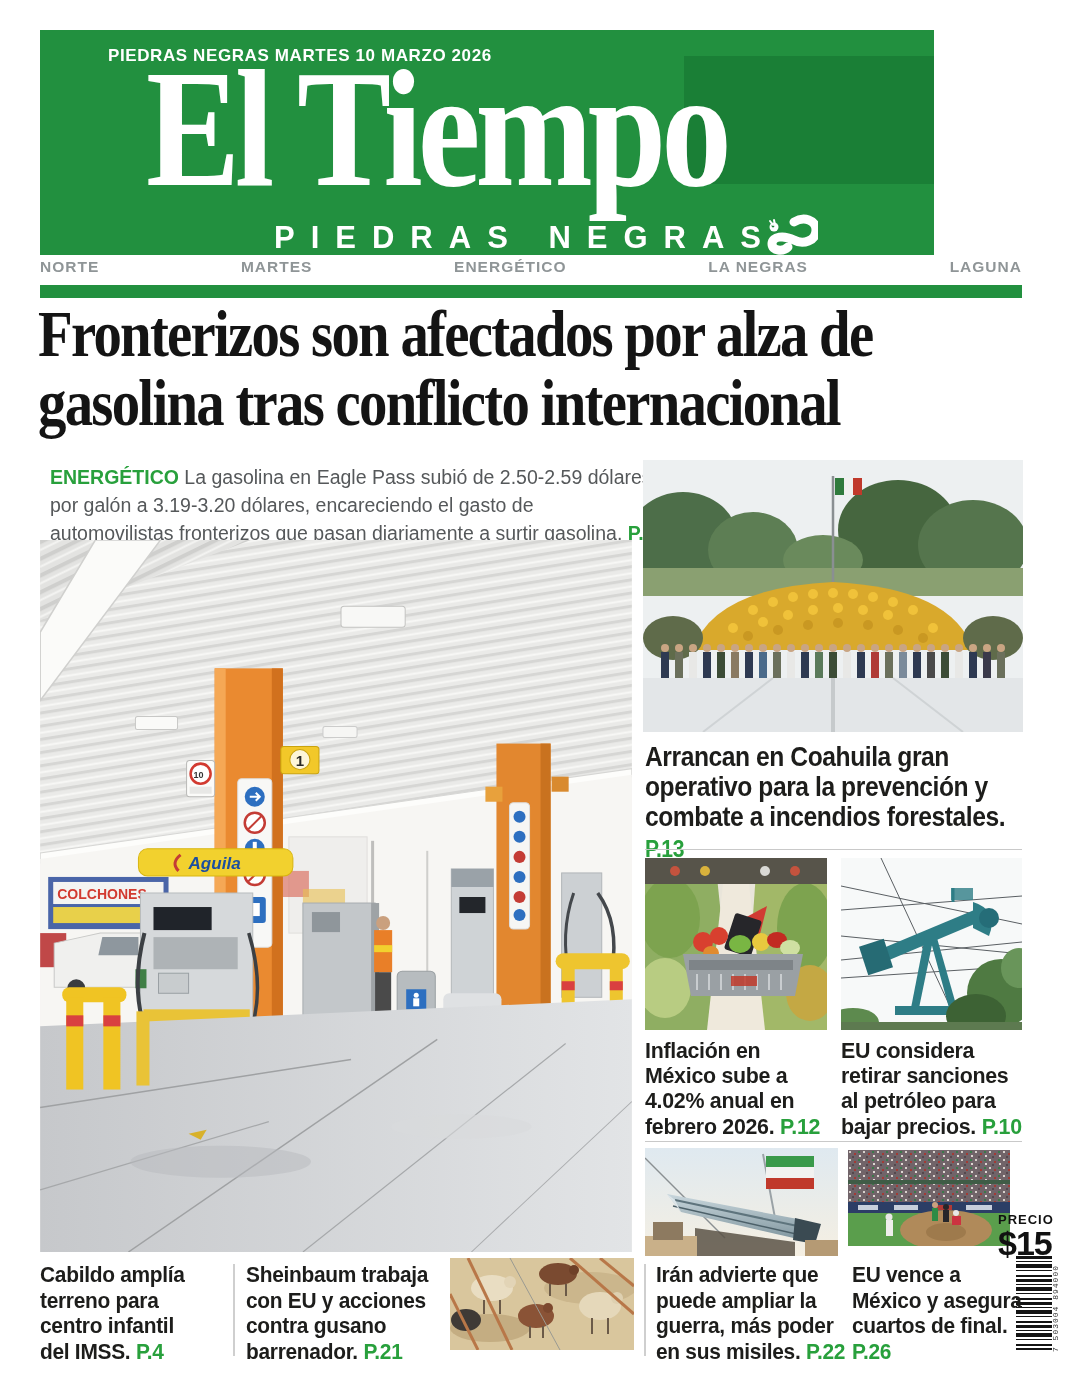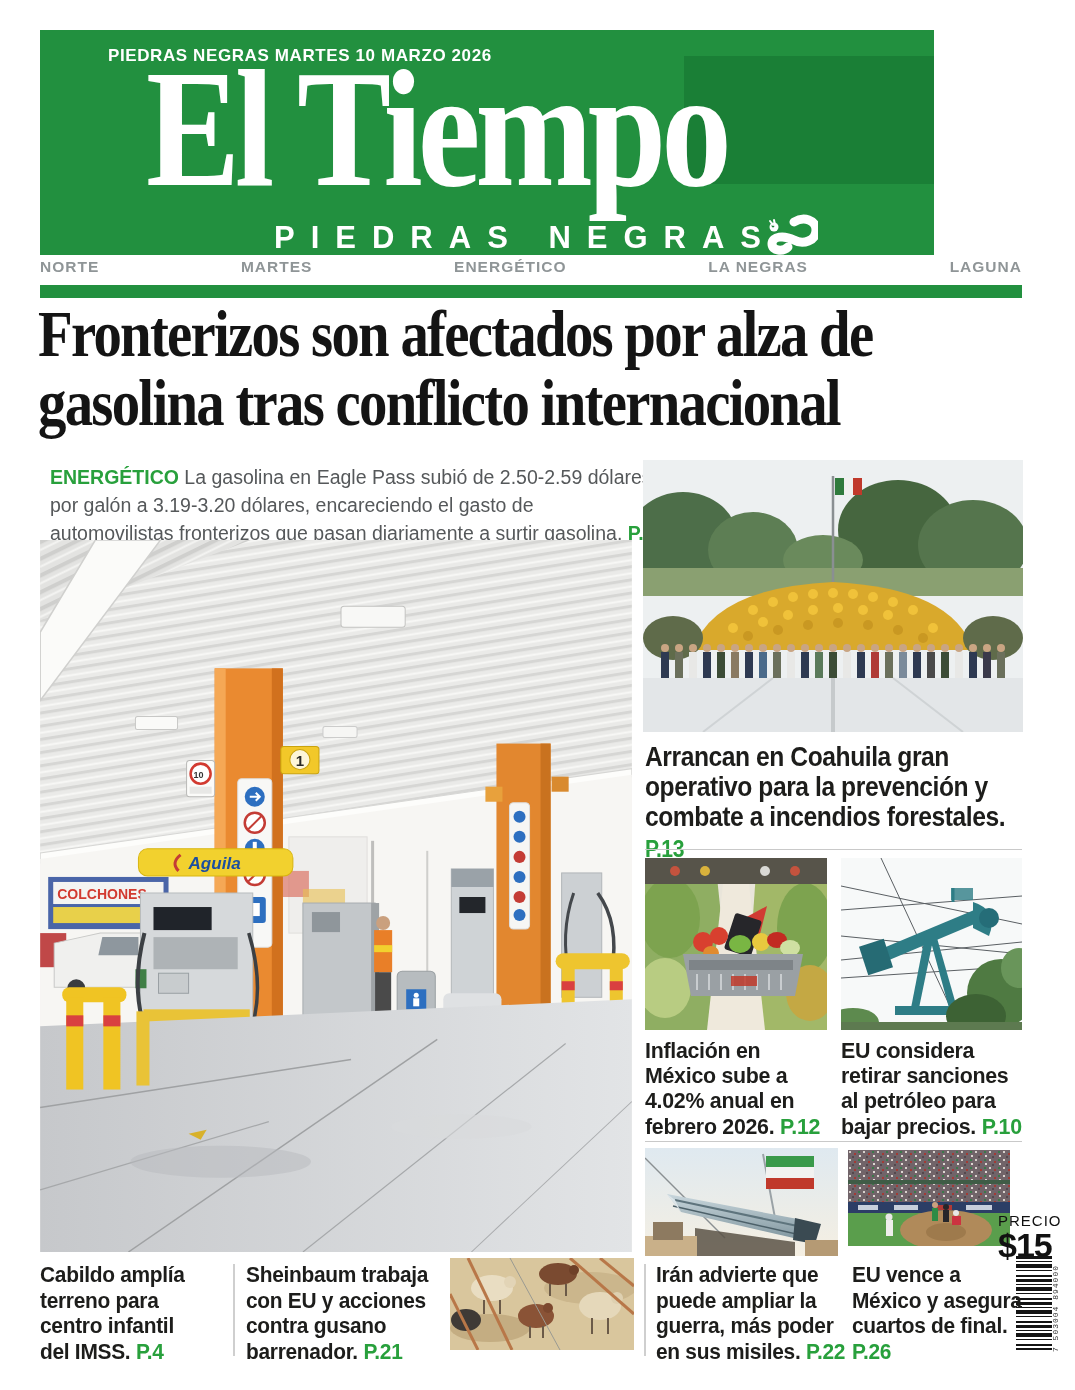--- a/index.html
+++ b/index.html
@@ -48,21 +48,21 @@
   
   .art{color:#1d1d1b;font-weight:bold;}
   .c-art{font-size:28px;line-height:1.08;letter-spacing:-.5px;transform:scaleX(.88);transform-origin:left top;width:430px;}
   .m-art{font-size:22.5px;line-height:1.12;letter-spacing:-.3px;transform:scaleX(.95);transform-origin:left top;width:200px;}
   .b-art{font-size:22px;line-height:1.17;letter-spacing:-.3px;transform:scaleX(.95);transform-origin:left top;width:210px;}
   .hdiv{height:1px;background:#c9c9c9;}
   .vdiv{width:1.5px;background:#cfcfcf;}
 
   
   #precio{left:998px;top:1212px;color:#111;}
-  #precio .lbl{font-size:15px;font-weight:400;letter-spacing:1px;}
+  #precio .lbl{font-size:13px;font-weight:700;letter-spacing:1px;}
   #precio .val{font-size:34px;font-weight:900;letter-spacing:-1px;line-height:.95;}
   #barcode{left:1016px;top:1256px;width:46px;height:96px;}
   #barcode .bars{position:absolute;left:0;top:0;width:36px;height:94px;
     background:repeating-linear-gradient(180deg,#141414 0 3px,#fff 3px 5px,#141414 5px 6px,#fff 6px 8px,
       #141414 8px 12px,#fff 12px 14px,#141414 14px 15px,#fff 15px 19px,#141414 19px 21px,#fff 21px 23px);}
   #barcode .num{position:absolute;left:35px;top:0;height:96px;font-family:"Liberation Mono",monospace;
     font-size:8px;color:#333;writing-mode:vertical-rl;transform:rotate(180deg);letter-spacing:1px;}
 
   svg text{font-family:"Liberation Sans",sans-serif;}
 </style>

